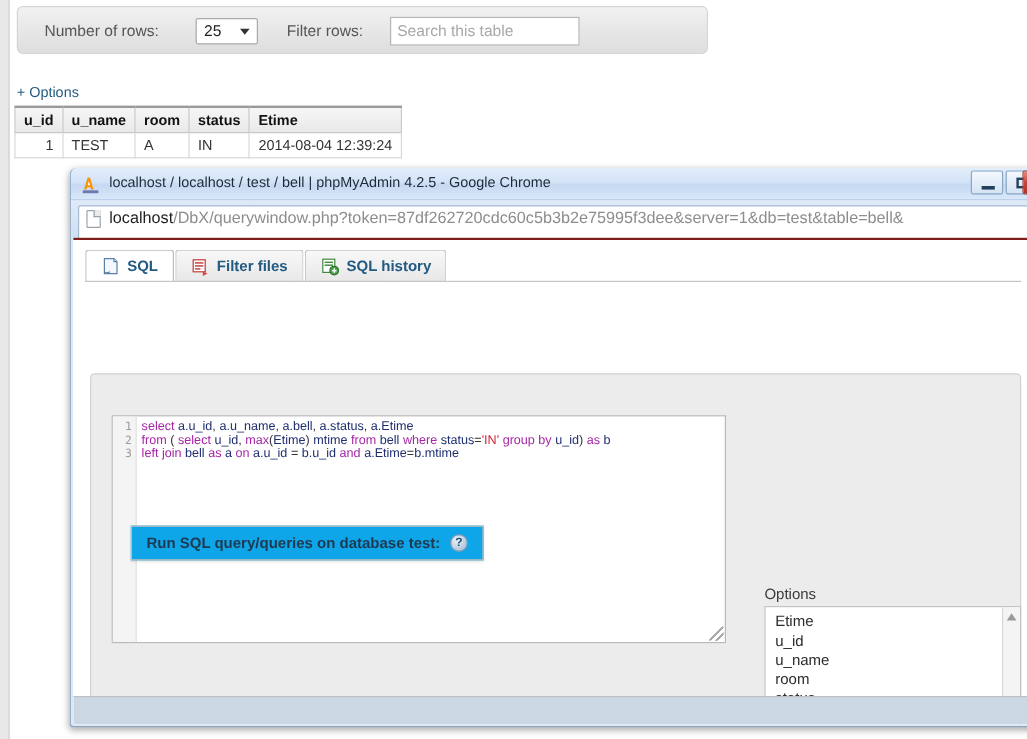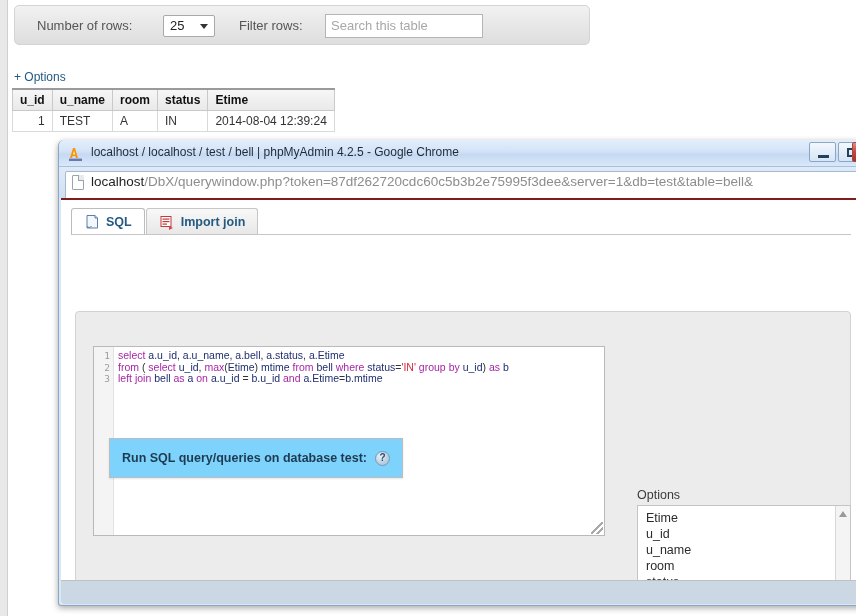--- a/index.html
+++ b/index.html
@@ -240,22 +240,22 @@
   }
   .tabicon { width: 16px; height: 16px; position: relative; display:inline-block; }
 
   #tabs-underline {
     position: absolute; left: 10px; top: 34px;
     width: 780px; height: 1px;
     background: #c6c6c6;
   }
   #sql-heading {
     position: absolute; left: 48px; top: 238px;
-    height: 40px;
-    background: #7dd3fc;
+    height: 29px;
+    background: #0ea5e9;
     border: 1px solid #bdbdbd;
     padding: 0 12px;
     display: flex; align-items: center; gap: 8px;
     font-size: 12.5px; font-weight: bold; color: #1e3a50;
     box-shadow: 0 1px 2px rgba(0,0,0,0.10);
     white-space: nowrap;
     z-index: 5;
   }
   #help-icon {
     width: 15px; height: 15px; border-radius: 50%;
@@ -475,21 +475,34 @@
         <div class="tab">
           <span class="tabicon">
             <svg width="16" height="16" viewBox="0 0 16 16">
               <rect x="2" y="2.5" width="10" height="10" fill="#fff" stroke="#c23b3b" stroke-width="1"></rect>
               <rect x="3.5" y="4.5" width="7" height="1.2" fill="#c23b3b"></rect>
               <rect x="3.5" y="7" width="7" height="1.2" fill="#c23b3b"></rect>
               <rect x="3.5" y="9.5" width="4.5" height="1.2" fill="#c23b3b"></rect>
               <path d="M10 12 l4 2 l-4 2 z" fill="#d44"></path>
             </svg>
           </span>
-          <span>Import join</span>
+          <span>Filter files</span>
+        </div>
+        <div class="tab">
+          <span class="tabicon">
+            <svg width="16" height="16" viewBox="0 0 16 16">
+              <rect x="2" y="2" width="10" height="11" fill="#fff" stroke="#3f8a3f" stroke-width="1"></rect>
+              <rect x="3.5" y="4" width="7" height="1.2" fill="#3f8a3f"></rect>
+              <rect x="3.5" y="6.4" width="7" height="1.2" fill="#3f8a3f"></rect>
+              <circle cx="11.5" cy="11.5" r="3.6" fill="#4aa34a" stroke="#2f722f"></circle>
+              <rect x="11" y="9.6" width="1.2" height="3.8" fill="#fff"></rect>
+              <rect x="9.6" y="11" width="3.8" height="1.2" fill="#fff"></rect>
+            </svg>
+          </span>
+          <span>SQL history</span>
         </div>
       </div>
       <div id="tabs-underline"></div>
 
       <div id="content-box"></div>
 
       <div id="sql-heading">
         <span>Run SQL query/queries on database test:</span>
         <span id="help-icon">?</span>
       </div>

